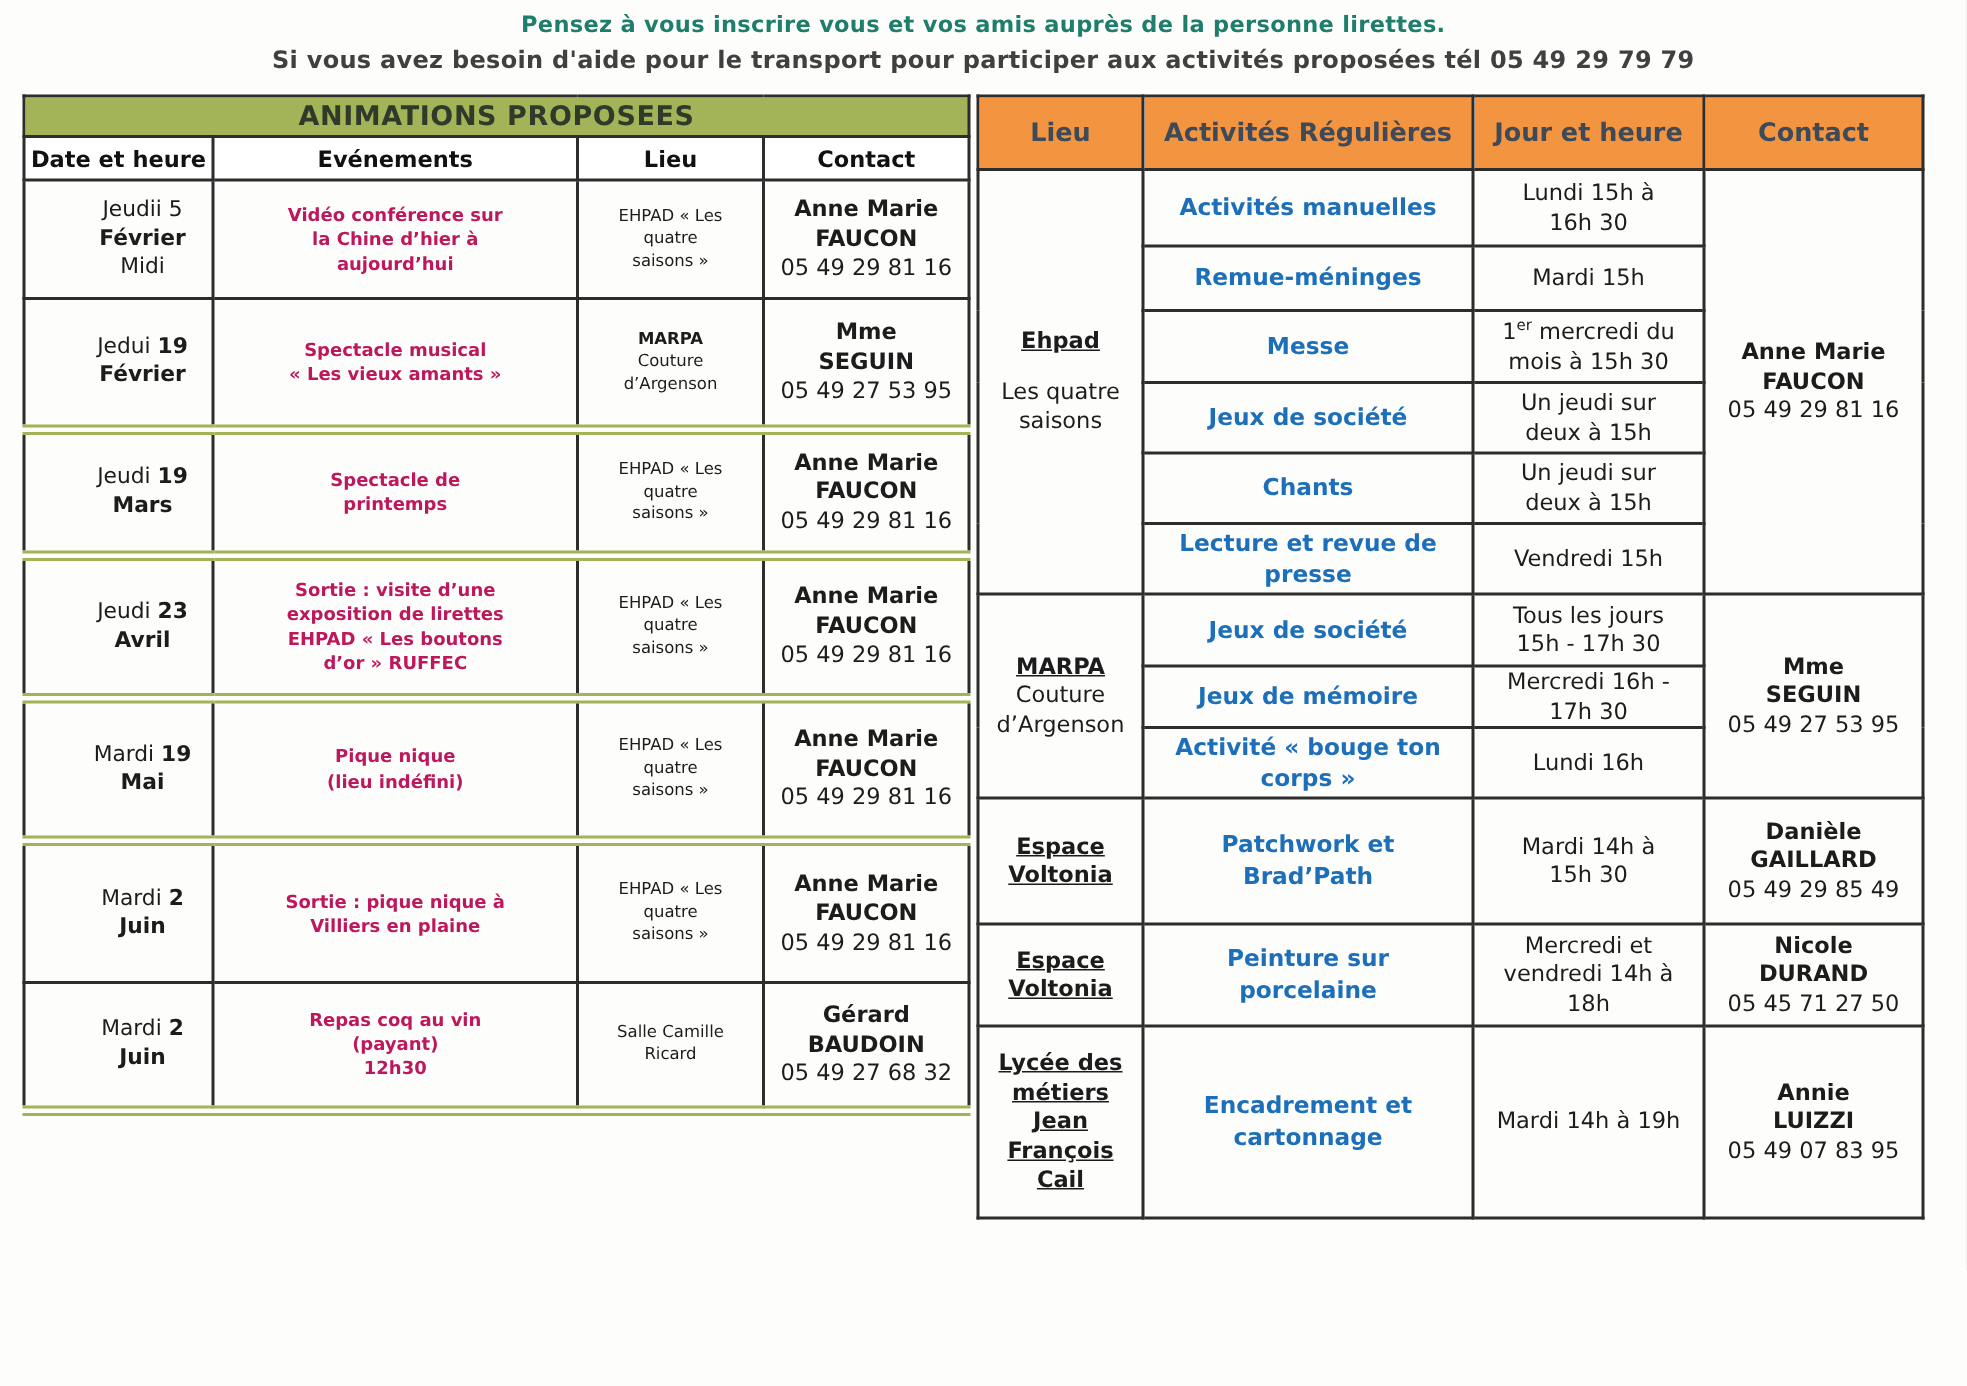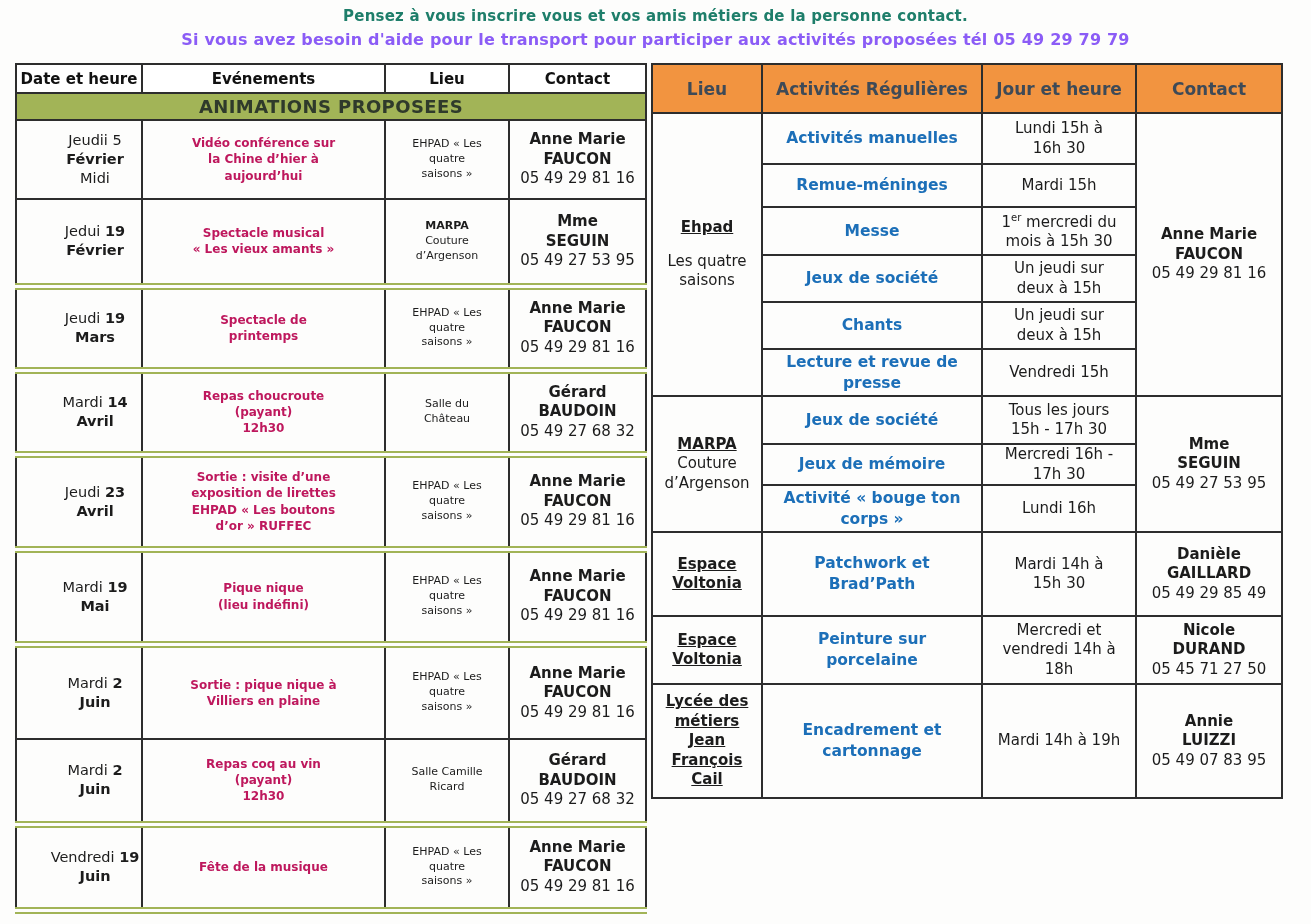--- a/index.html
+++ b/index.html
@@ -5,21 +5,21 @@
   * { margin:0; padding:0; box-sizing:border-box; }
   html,body { background:#e8e8e8; }
   .page {
     position:relative; width:1311px; height:924px; margin:0 auto;
     background:#fdfdfc; overflow:hidden;
     font-family:"DejaVu Sans", sans-serif; color:#1c1c1c;
   }
   
   .top-notes { position:absolute; top:7px; left:0; width:100%; text-align:center; }
   .note1 { font-size:15px; font-weight:bold; color:#1e7e6a; letter-spacing:0.2px; }
-  .note2 { font-size:16px; font-weight:bold; color:#8b5cf6; margin-top:5px; letter-spacing:0.2px; }
+  .note2 { font-size:16px; font-weight:bold; color:#404040; margin-top:5px; letter-spacing:0.2px; }
 
   
   table { border-collapse:collapse; table-layout:fixed; }
   td, th { vertical-align:middle; text-align:center; overflow:hidden; }
   .ml { white-space:pre-line; }   
 
   
   .left-table-wrap { position:absolute; left:15px; top:63px; }
   table.left { width:630px; border:2px solid #2d2d2d; border-bottom:7px double #a2b457; }
   table.left td, table.left th { border:2px solid #2d2d2d; }
@@ -54,42 +54,42 @@
   td.r-jour { font-size:15px; line-height:1.3; }
   td.r-jour sup { font-size:10px; }
   td.r-contact { font-size:15px; line-height:1.3; }
 </style>
 </head>
 <body>
 
 <div class="page">
 
   <div class="top-notes">
-    <div class="note1">Pensez à vous  inscrire vous et vos amis métiers de la personne contact.</div>
+    <div class="note1">Pensez à vous  inscrire vous et vos amis auprès de la personne lirettes.</div>
     <div class="note2">Si vous avez besoin d'aide pour le transport pour participer aux activités proposées tél 05 49 29 79 79</div>
   </div>
 
   <div class="left-table-wrap">
     <table class="left">
       <colgroup>
           <col style="width:126px">
           <col style="width:243px">
           <col style="width:124px">
           <col style="width:137px">
         </colgroup>
       <tbody>
           <tr>
+            <th class="banner" colspan="4">ANIMATIONS PROPOSEES</th>
+          </tr>
+      <tr>
         <th class="colhead">Date et heure</th>
         <th class="colhead">Evénements</th>
         <th class="colhead">Lieu</th>
         <th class="colhead">Contact</th>
       </tr>
-      <tr>
-            <th class="banner" colspan="4">ANIMATIONS PROPOSEES</th>
-          </tr>
 
       <tr style="height:79px">
         <td class="date"><span>Jeudii 5</span> <span class="num"></span><span class="month">Février</span><span>Midi</span></td>
         <td class="event ml">Vidéo conférence sur
 la Chine d’hier à
 aujourd’hui</td>
         <td class="lieu"><span class="lieu-bold"></span><span class="ml">EHPAD « Les
 quatre
 saisons »</span></td>
         <td class="contact">
@@ -119,33 +119,20 @@
         <td class="lieu"><span class="ml">EHPAD « Les
 quatre
 saisons »</span></td>
         <td class="contact">
               <div class="c-name ml">Anne Marie
 FAUCON</div>
               <div class="c-phone">05 49 29 81 16</div>
             </td>
       </tr>
 
-      <tr class="sep" style="height:84px">
-        <td class="date"><span>Mardi</span> <span class="num">14</span><span class="month">Avril</span></td>
-        <td class="event ml">Repas choucroute
-(payant)
-12h30</td>
-        <td class="lieu"><span class="ml">Salle du
-Château</span></td>
-        <td class="contact">
-              <div class="c-name ml">Gérard
-BAUDOIN</div>
-              <div class="c-phone">05 49 27 68 32</div>
-            </td>
-      </tr>
 
       <tr class="sep" style="height:95px">
         <td class="date"><span>Jeudi</span> <span class="num">23</span><span class="month">Avril</span></td>
         <td class="event ml">Sortie : visite d’une
 exposition de lirettes
 EHPAD « Les boutons
 d’or » RUFFEC</td>
         <td class="lieu"><span class="ml">EHPAD « Les
 quatre
 saisons »</span></td>
@@ -191,32 +178,20 @@
 12h30</td>
         <td class="lieu"><span class="ml">Salle Camille
 Ricard</span></td>
         <td class="contact">
               <div class="c-name ml">Gérard
 BAUDOIN</div>
               <div class="c-phone">05 49 27 68 32</div>
             </td>
       </tr>
 
-      <tr class="sep" style="height:86px">
-        <td class="date"><span>Vendredi</span> <span class="num">19</span><span class="month">Juin</span></td>
-        <td class="event ml">Fête de la musique</td>
-        <td class="lieu"><span class="ml">EHPAD « Les
-quatre
-saisons »</span></td>
-        <td class="contact">
-              <div class="c-name ml">Anne Marie
-FAUCON</div>
-              <div class="c-phone">05 49 29 81 16</div>
-            </td>
-      </tr>
     </tbody>
       </table>
   </div>
 
   <div class="right-table-wrap">
     <table class="right">
       <colgroup>
           <col style="width:110px">
           <col style="width:220px">
           <col style="width:154px">
@@ -322,21 +297,21 @@
         <td class="r-jour ml">Mercredi et
 vendredi 14h à
 18h</td>
         <td class="r-contact">
               <div class="c-name ml">Nicole
 DURAND</div>
               <div class="c-phone">05 45 71 27 50</div>
             </td>
       </tr>
 
-      <tr style="height:114px">
+      <tr style="height:128px">
         <td class="r-lieu tight">
               <span class="lieu-bold ml">Lycée des
 métiers
 Jean
 François
 Cail</span>
             </td>
         <td class="r-act ml">Encadrement et
 cartonnage</td>
         <td class="r-jour ml">Mardi 14h à 19h</td>

